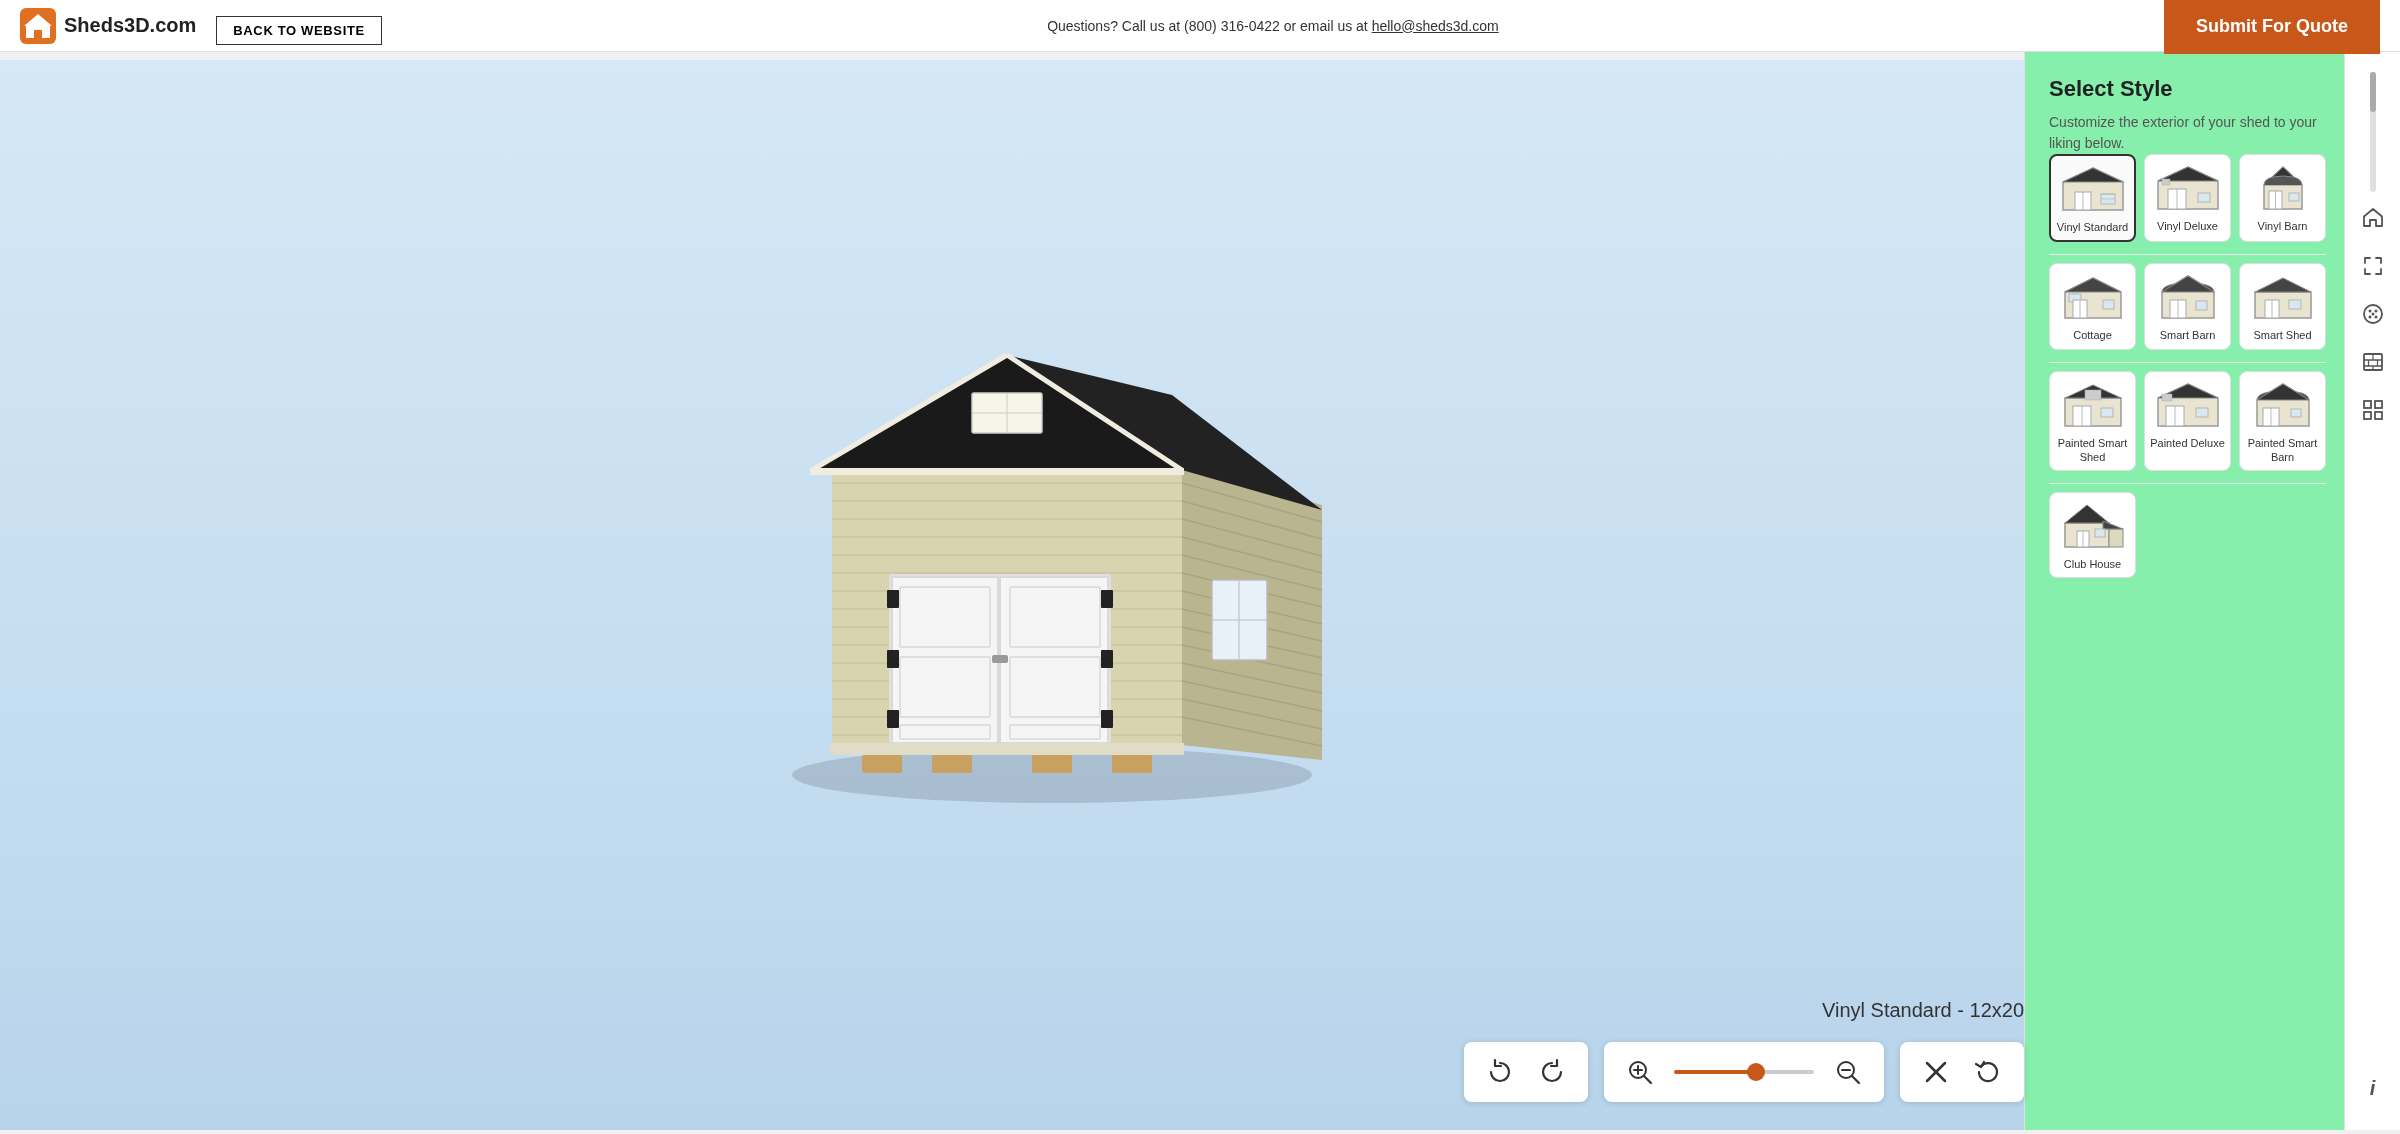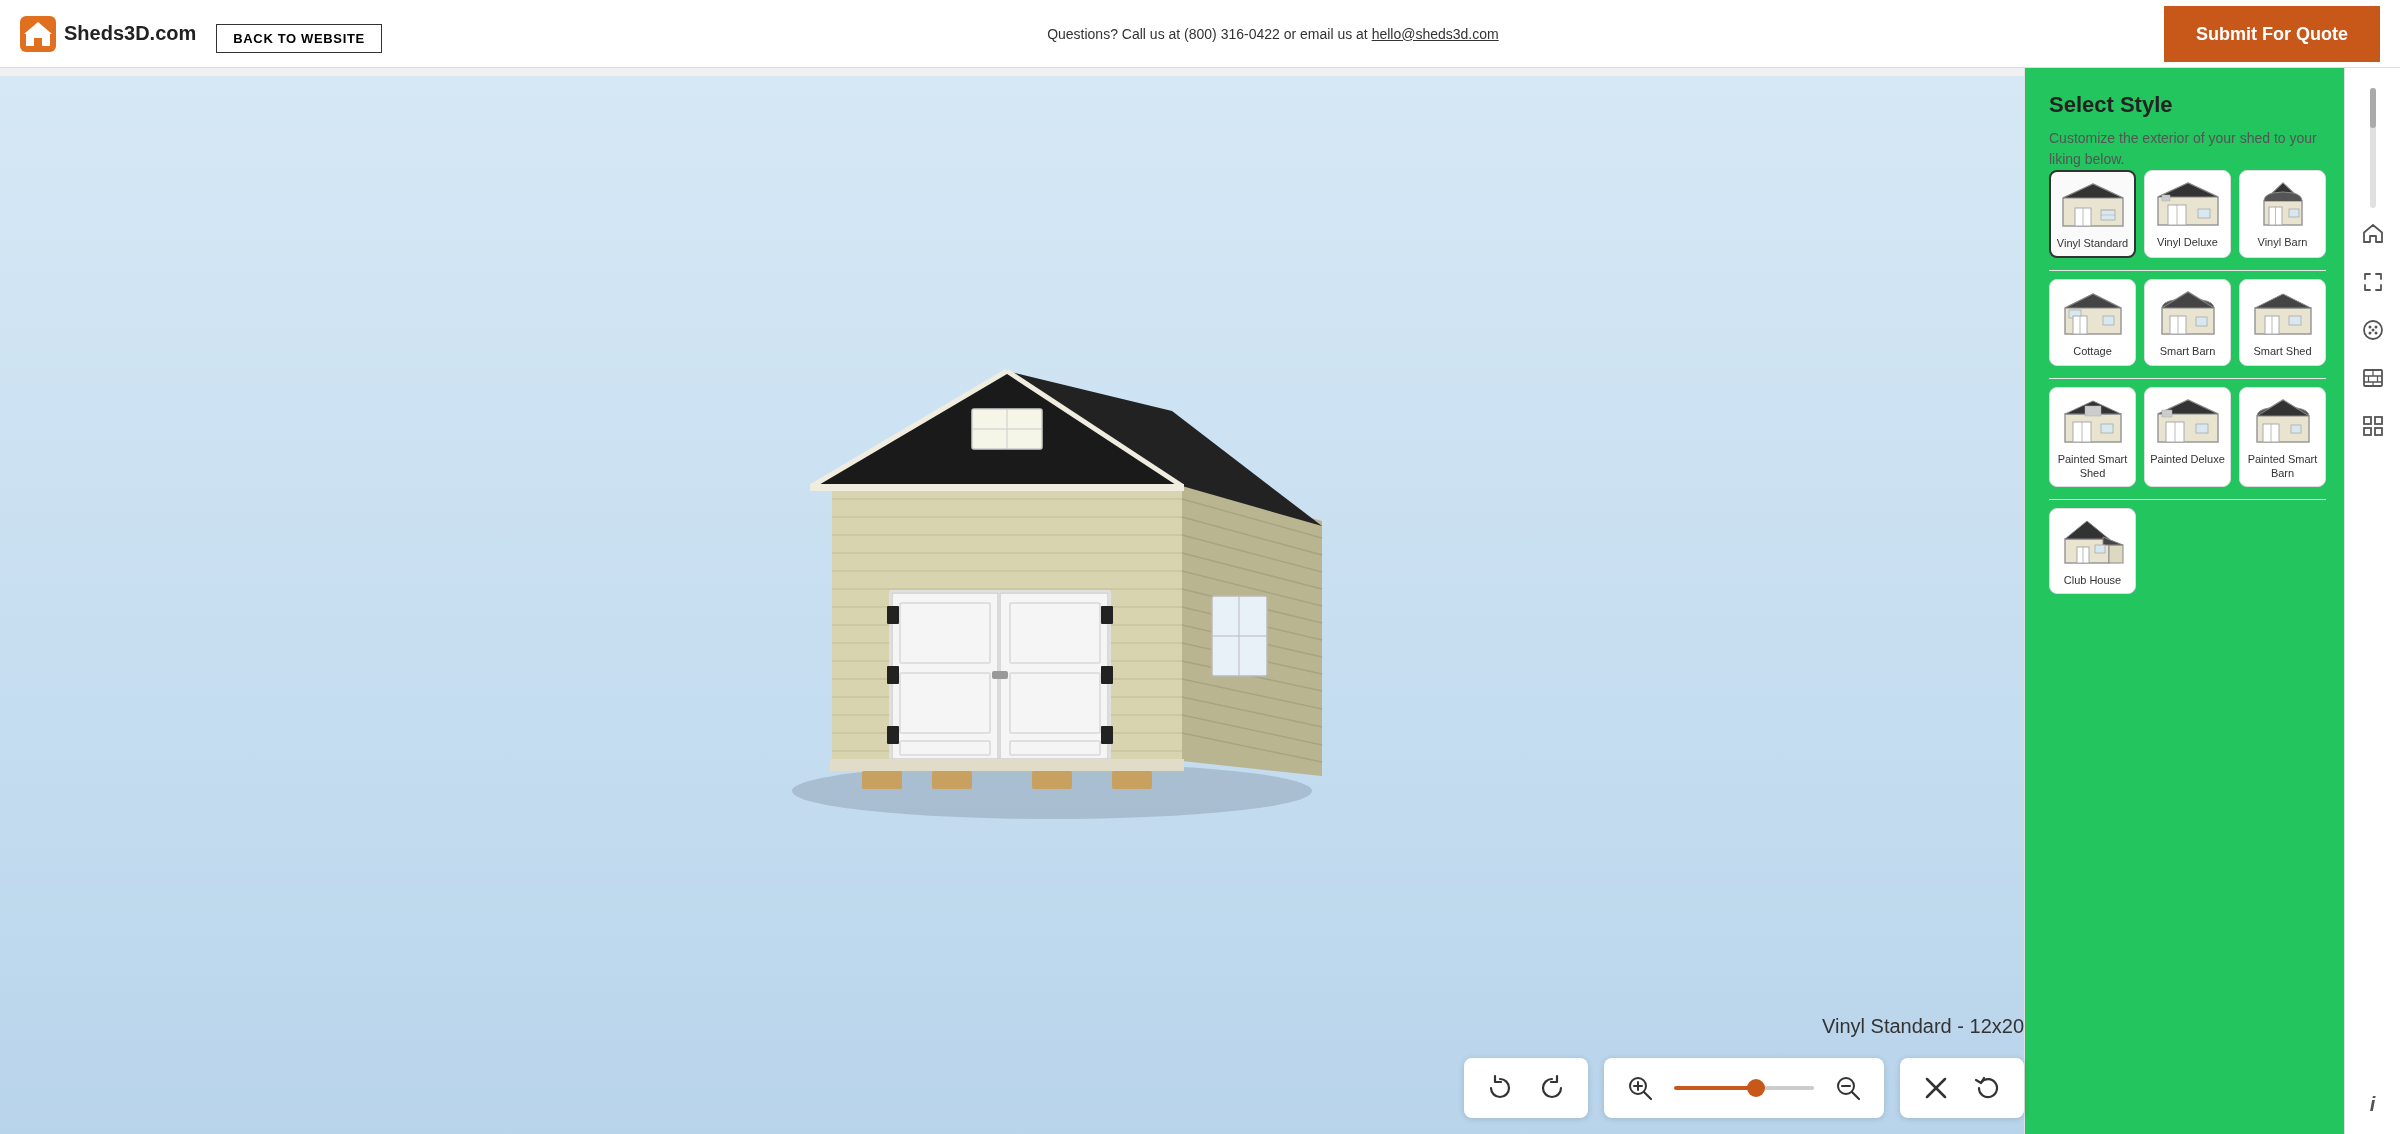--- a/index.html
+++ b/index.html
@@ -3,21 +3,21 @@
   <meta charset="utf-8">
   <style>
     * { box-sizing: border-box; margin: 0; padding: 0; }
     body { font-family: Arial, sans-serif; background: #f0f0f0; width: 2400px; height: 1134px; overflow: hidden; }
 
     
     #header {
       display: flex;
       align-items: center;
       justify-content: space-between;
-      height: 68px;
+      height: 52px;
       background: #fff;
       border-bottom: 1px solid #ddd;
       padding: 0 20px;
       position: relative;
       z-index: 10;
     }
     #header-left { display: flex; align-items: center; gap: 20px; }
     .logo-wrap { display: flex; align-items: center; gap: 8px; }
     .logo-house { width: 36px; height: 36px; }
     .logo-text { font-size: 20px; font-weight: bold; color: #222; }
@@ -132,21 +132,21 @@
       background: #c8581a;
       cursor: pointer;
     }
 
     
     #right-panel {
       display: flex;
     }
     #style-panel {
       width: 320px;
-      background: #22c55e;
+      background: #86efac;
       border-left: 1px solid #e0e0e0;
       overflow-y: auto;
       padding: 24px 18px 21px 24px;
     }
     .style-panel-title {
       font-size: 22px;
       font-weight: bold;
       color: #222;
       margin-bottom: 10px;
     }

